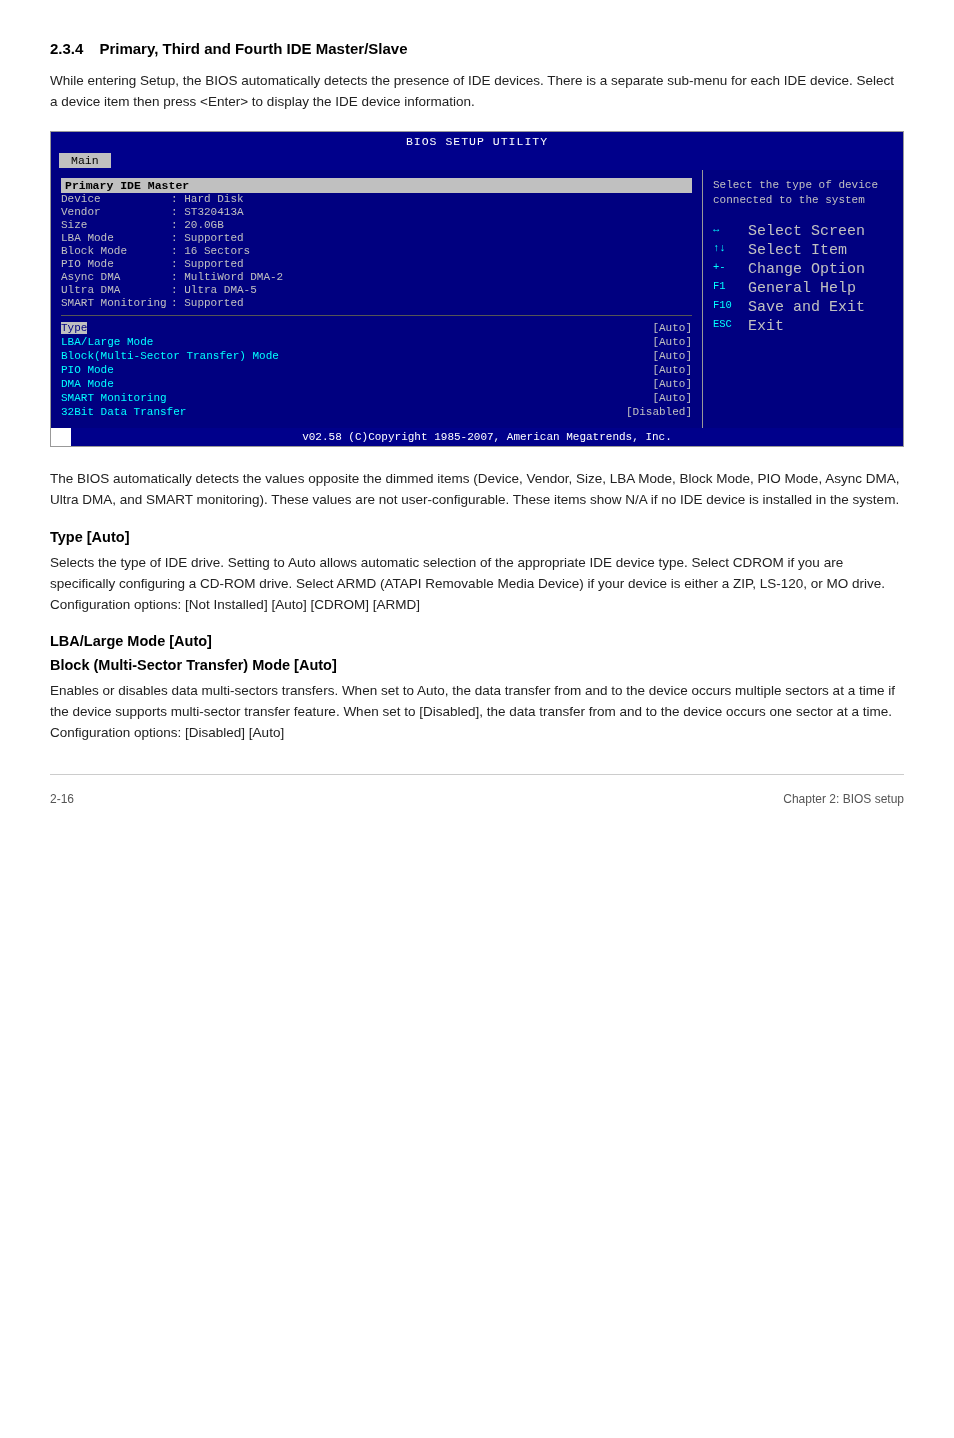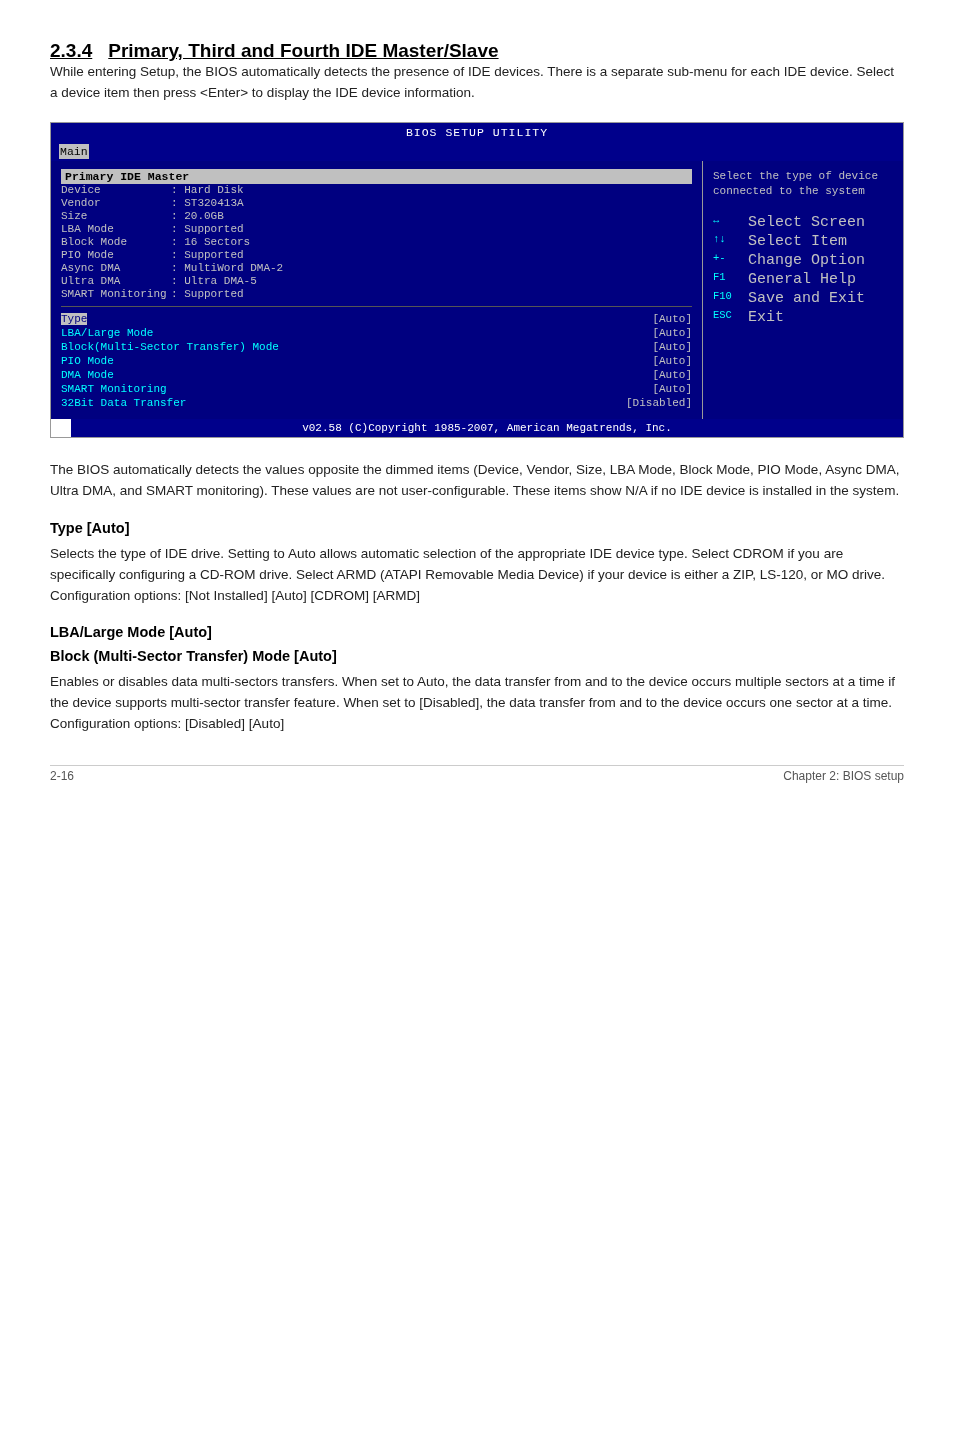--- a/index.html
+++ b/index.html
@@ -8,25 +8,24 @@
       font-size: 14px;
       color: #000;
       background: #fff;
       padding: 40px 50px;
       width: 954px;
       min-height: 1438px;
     }
 
     
     .section-title {
-      font-size: 19px;
+      font-size: 15px;
       font-weight: bold;
-      margin-bottom: 0;
-      color: #000;
-      text-decoration: underline;
+      margin-bottom: 14px;
+      color: #000;
     }
 
     .section-title .section-num {
       margin-right: 16px;
     }
 
     
     .intro-para {
       font-size: 13.5px;
       line-height: 1.55;
@@ -55,21 +54,21 @@
     .bios-nav-bar {
       background: #00008B;
       color: #fff;
       padding: 2px 8px;
       font-family: 'Courier New', Courier, monospace;
       font-size: 11.5px;
     }
 
     .bios-nav-bar .nav-item {
       display: inline-block;
-      padding: 1px 1px;
+      padding: 1px 12px;
     }
     .bios-nav-bar .nav-item.active {
       background: #c0c0c0;
       color: #000;
     }
 
     .bios-content {
       display: flex;
       background: #000080;
       color: #c0c0c0;
@@ -182,21 +181,21 @@
       font-weight: bold;
       margin-bottom: 8px;
       color: #000;
     }
 
     
     .page-footer {
       display: flex;
       justify-content: space-between;
       border-top: 1px solid #ccc;
-      padding-top: 3px;
+      padding-top: 17px;
       margin-top: 30px;
       font-size: 12px;
       color: #555;
     }
   </style>
 </head>
 <body>
 
 <h1 class="section-title">
   <span class="section-num">2.3.4</span><span>Primary, Third and Fourth IDE Master/Slave</span>

